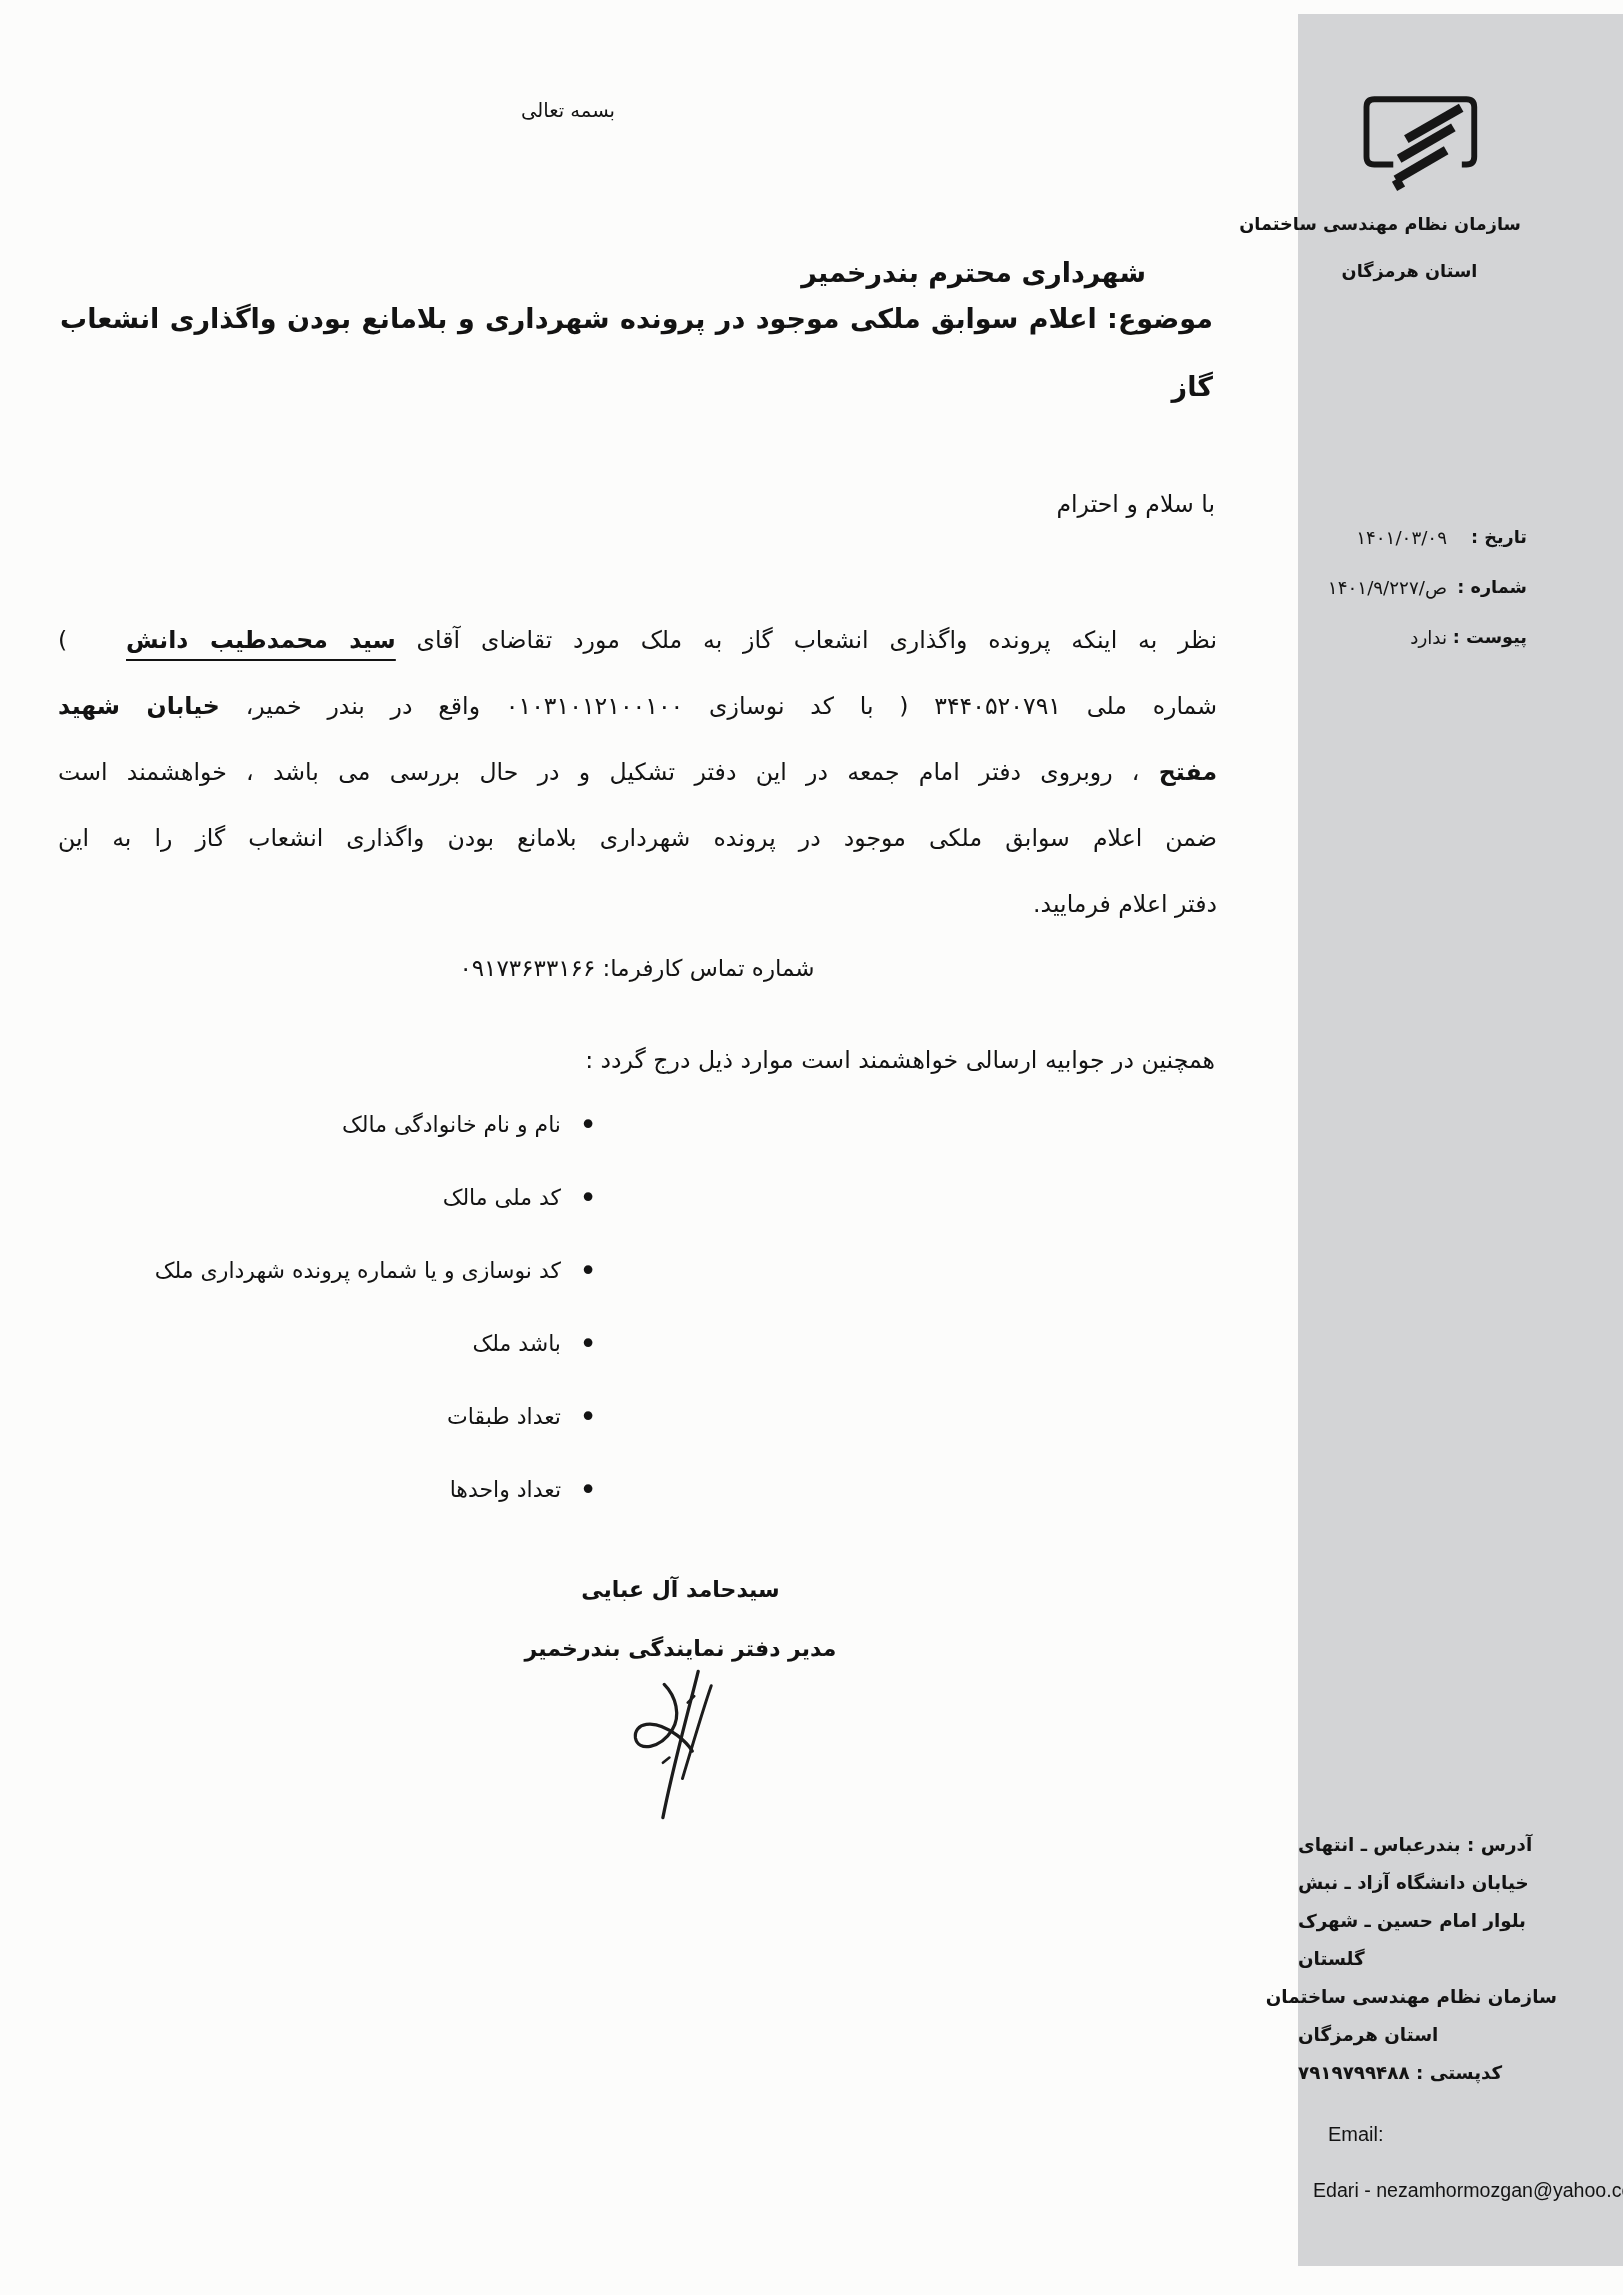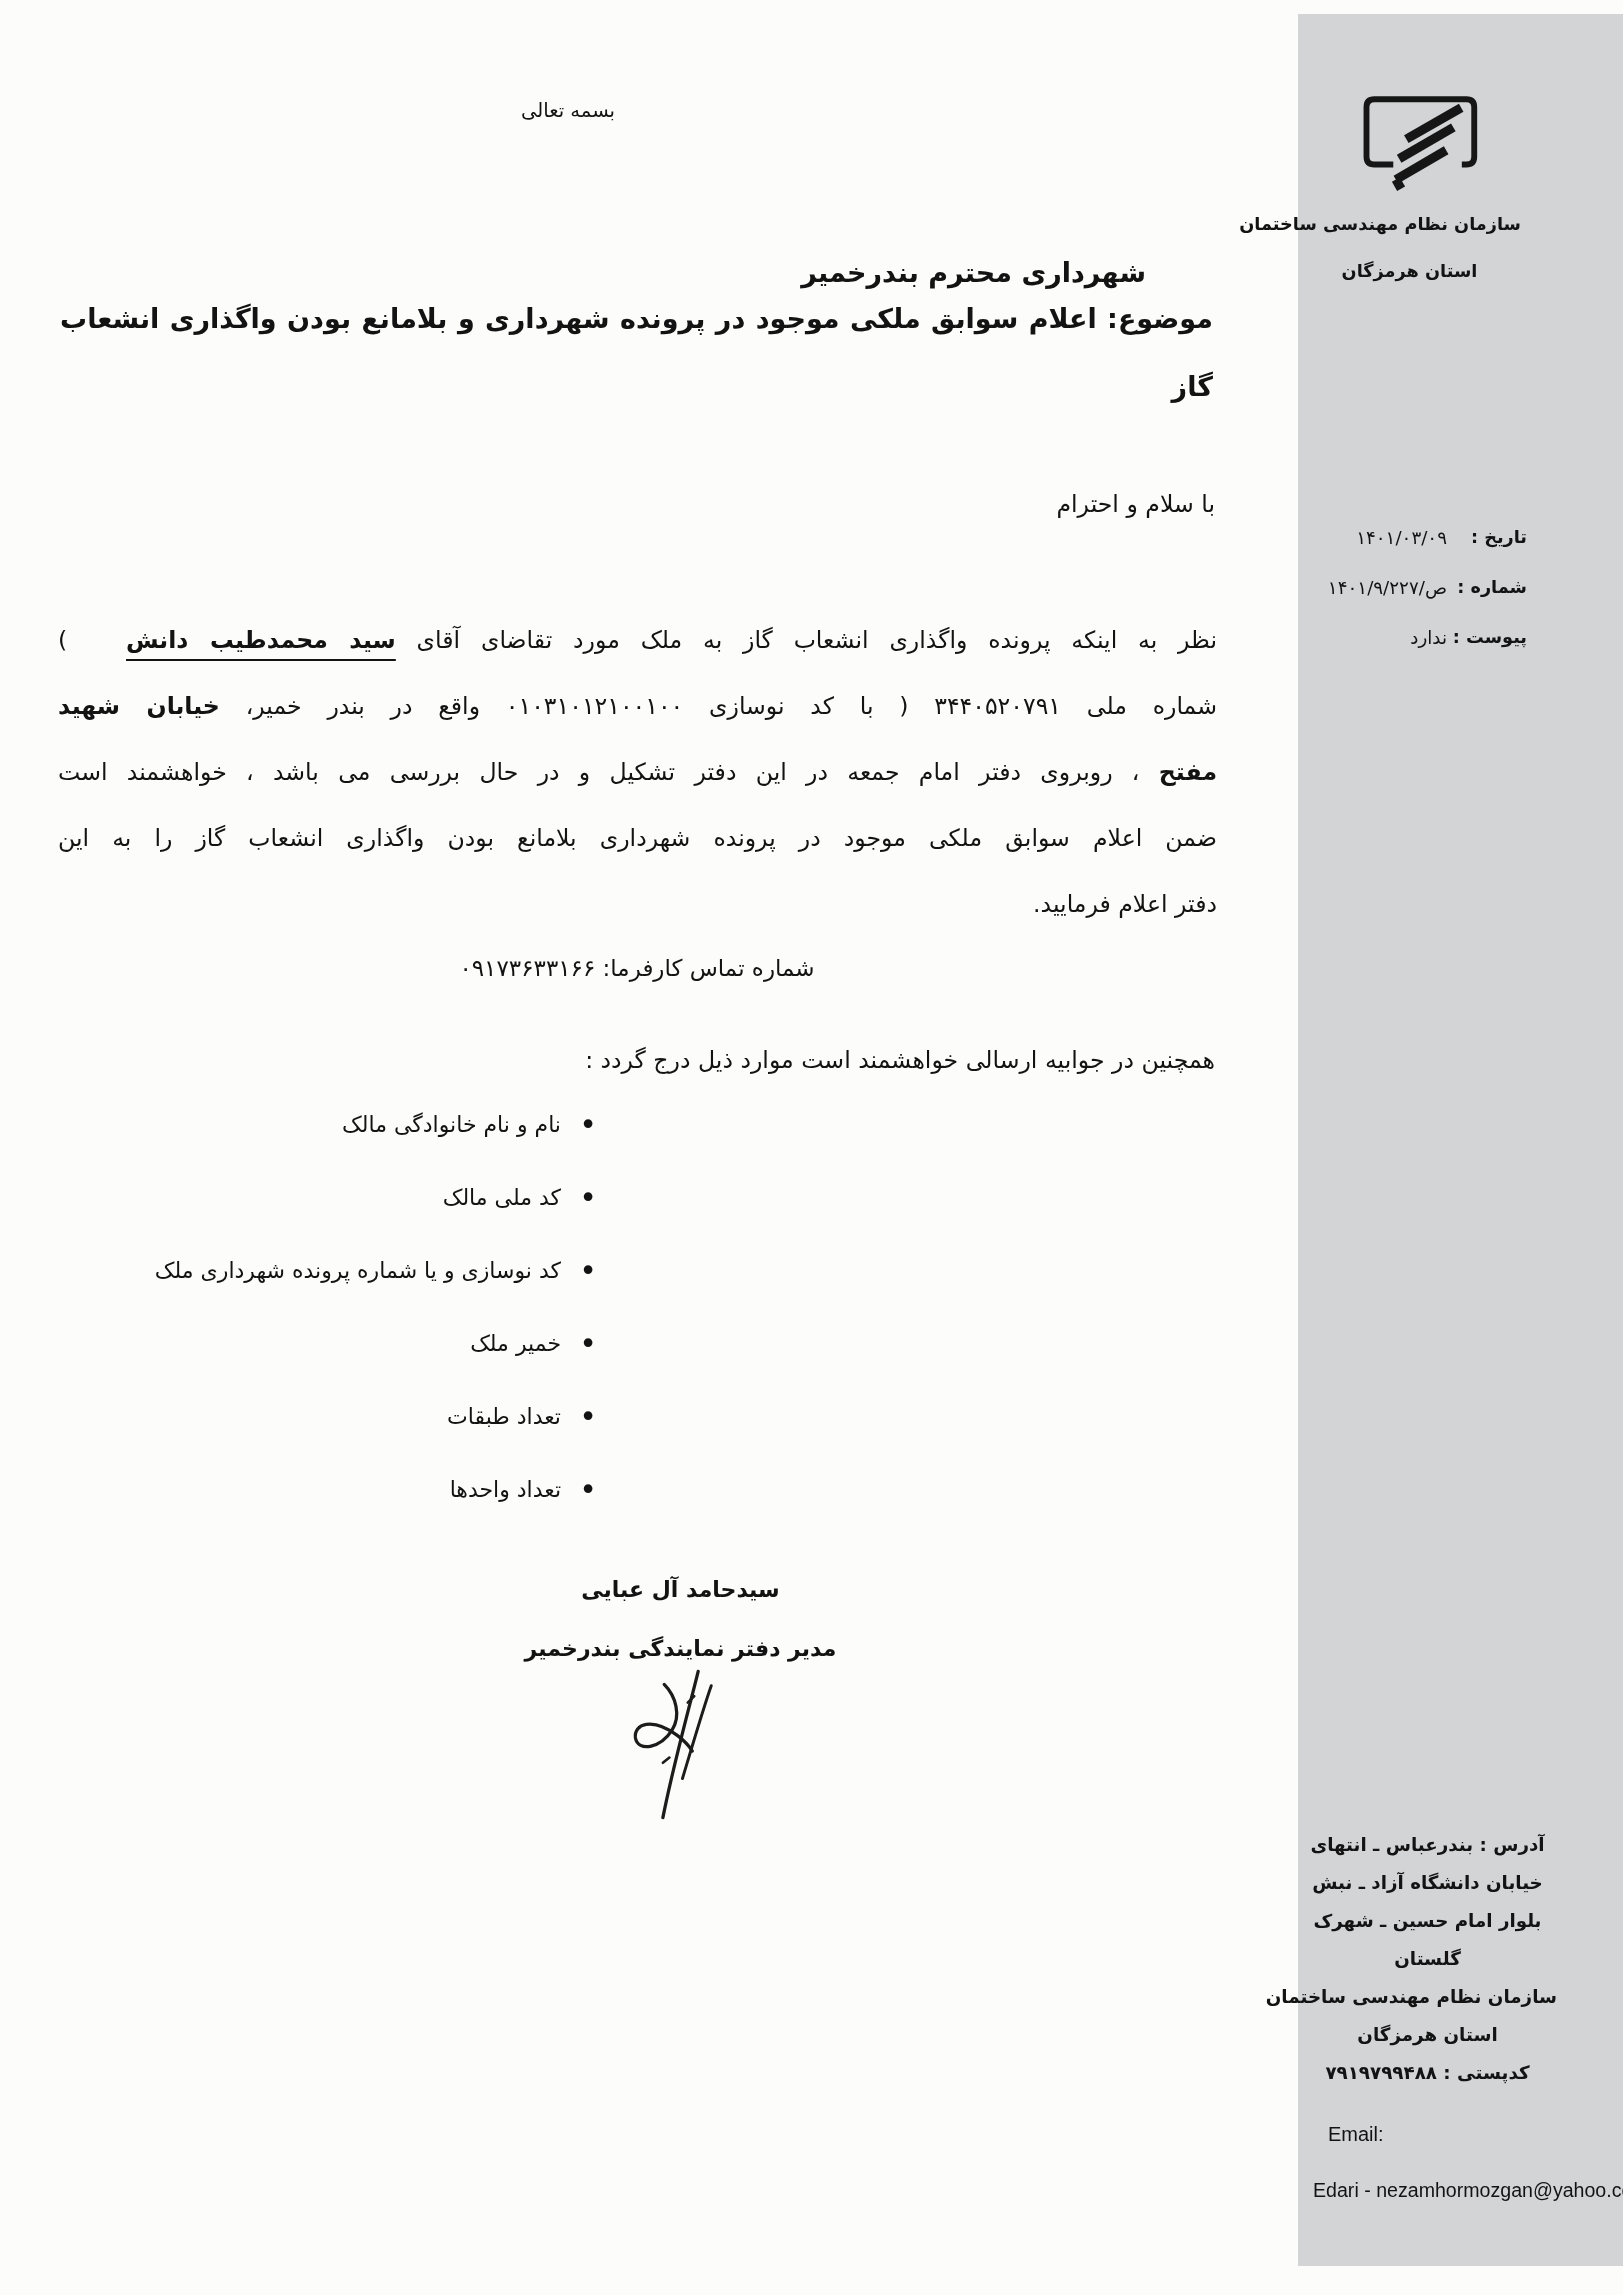--- a/index.html
+++ b/index.html
@@ -35,21 +35,21 @@
   .scribble{position:absolute;left:625px;top:1666px;}
   
   .sidebar{position:absolute;left:1286px;top:14.4px;width:332px;height:2252px;background:var(--sidebar-bg);margin-left:12px;}
   .logo{position:absolute;left:65px;top:82px;}
   .org1{position:absolute;left:0;top:200px;width:223px;text-align:center;font-weight:bold;font-size:17.7px;direction:rtl;white-space:nowrap;}
   .org2{position:absolute;left:0;top:247px;width:223px;text-align:center;font-weight:bold;font-size:17.7px;direction:rtl;white-space:nowrap;}
   .meta-row{position:absolute;left:0;width:100%;height:29px;direction:rtl;}
   .meta-row.r1{top:513px;} .meta-row.r2{top:563px;} .meta-row.r3{top:613px;}
   .meta-label{position:absolute;right:103px;font-weight:bold;font-size:17.7px;white-space:nowrap;}
   .meta-value{position:absolute;right:183px;font-size:18.3px;white-space:nowrap;direction:rtl;}
-  .address{position:absolute;left:0;top:1812px;width:259px;direction:rtl;text-align:center;font-weight:bold;font-size:18.3px;line-height:38px;}
+  .address{position:absolute;left:0;top:1812px;width:259px;direction:rtl;text-align:left;font-weight:bold;font-size:18.3px;line-height:38px;}
   .address div{white-space:nowrap;}
   .email-label{position:absolute;left:30px;top:2109px;font-family:"Liberation Sans",sans-serif;font-size:20px;}
   .email-value{position:absolute;left:15px;top:2165px;font-family:"Liberation Sans",sans-serif;font-size:19.6px;white-space:nowrap;}
 </style>
 </head>
 <body>
 
 <div class="besmellah">بسمه تعالی</div>
 
 <div class="recipient">شهرداری محترم بندرخمیر</div>
@@ -67,21 +67,21 @@
     <div class="body-line rline"><span>دفتر اعلام فرمایید.</span></div>
   </div>
 
 <div class="phone-line">شماره تماس کارفرما: ۰۹۱۷۳۶۳۳۱۶۶</div>
 <div class="request-line">همچنین در جوابیه ارسالی خواهشمند است موارد ذیل درج گردد :</div>
 
 <div class="bullet-list" id="bullet-list">
     <div class="bullet-item"><span class="bullet-dot">•</span><span>نام و نام خانوادگی مالک</span></div>
     <div class="bullet-item"><span class="bullet-dot">•</span><span>کد ملی مالک</span></div>
     <div class="bullet-item"><span class="bullet-dot">•</span><span>کد نوسازی و یا شماره پرونده شهرداری ملک</span></div>
-    <div class="bullet-item"><span class="bullet-dot">•</span><span>خمیر ملک</span></div>
+    <div class="bullet-item"><span class="bullet-dot">•</span><span>باشد ملک</span></div>
     <div class="bullet-item"><span class="bullet-dot">•</span><span>تعداد طبقات</span></div>
     <div class="bullet-item"><span class="bullet-dot">•</span><span>تعداد واحدها</span></div>
   </div>
 
 <div class="sig-block">
   <div class="sig-name">سیدحامد آل عبایی</div>
   <div class="sig-role">مدیر دفتر نمایندگی بندرخمیر</div>
 </div>
 
 <svg class="scribble" width="98" height="157" viewBox="0 0 150 240" fill="none">

